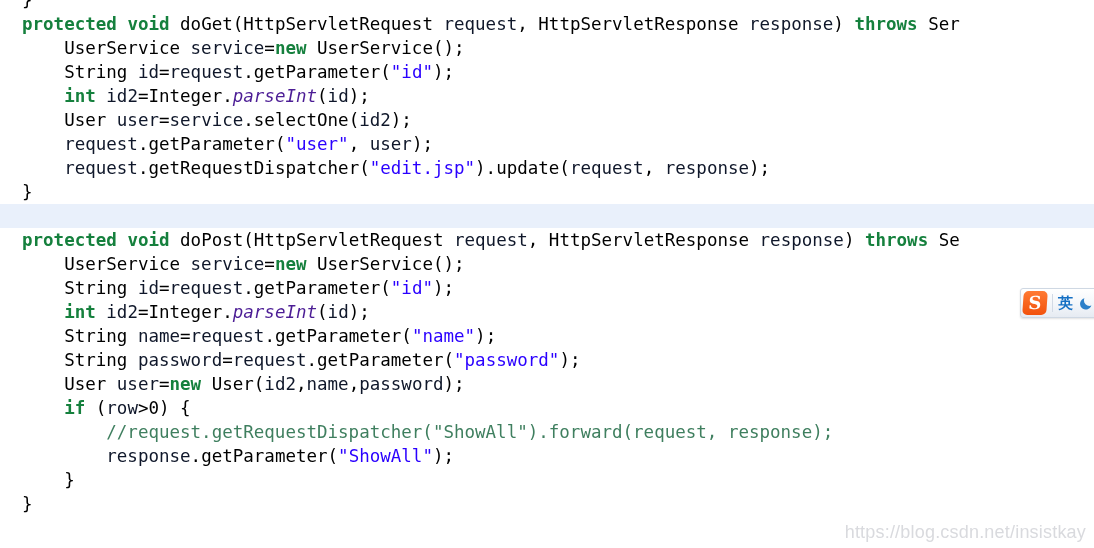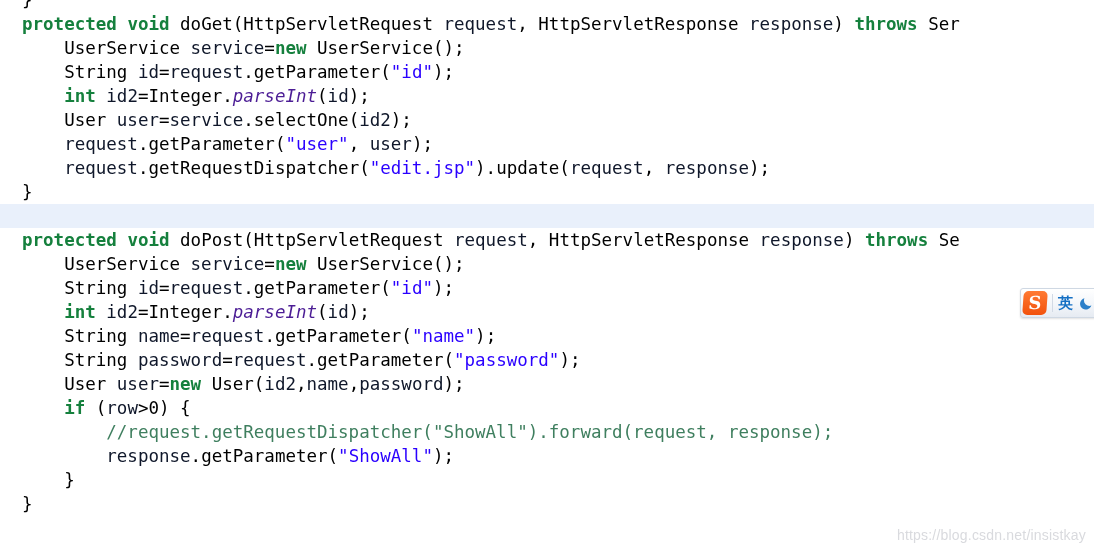--- a/index.html
+++ b/index.html
@@ -54,21 +54,21 @@
   .tok-string   { color: #2a00ff; }
   .tok-comment  { color: #3f7f5f; }
   .tok-static   { color: #4c1d95; font-style: italic; }
 
   
   .watermark {
     position: absolute;
     right: 8px;
     bottom: 5px;
     font-family: "Liberation Sans", sans-serif;
-    font-size: 14px;
+    font-size: 18px;
     color: #d9dade;
     letter-spacing: 0.2px;
     user-select: none;
   }
 
   
   .ime-bar {
     position: absolute;
     left: 1020px;
     top: 288px;

